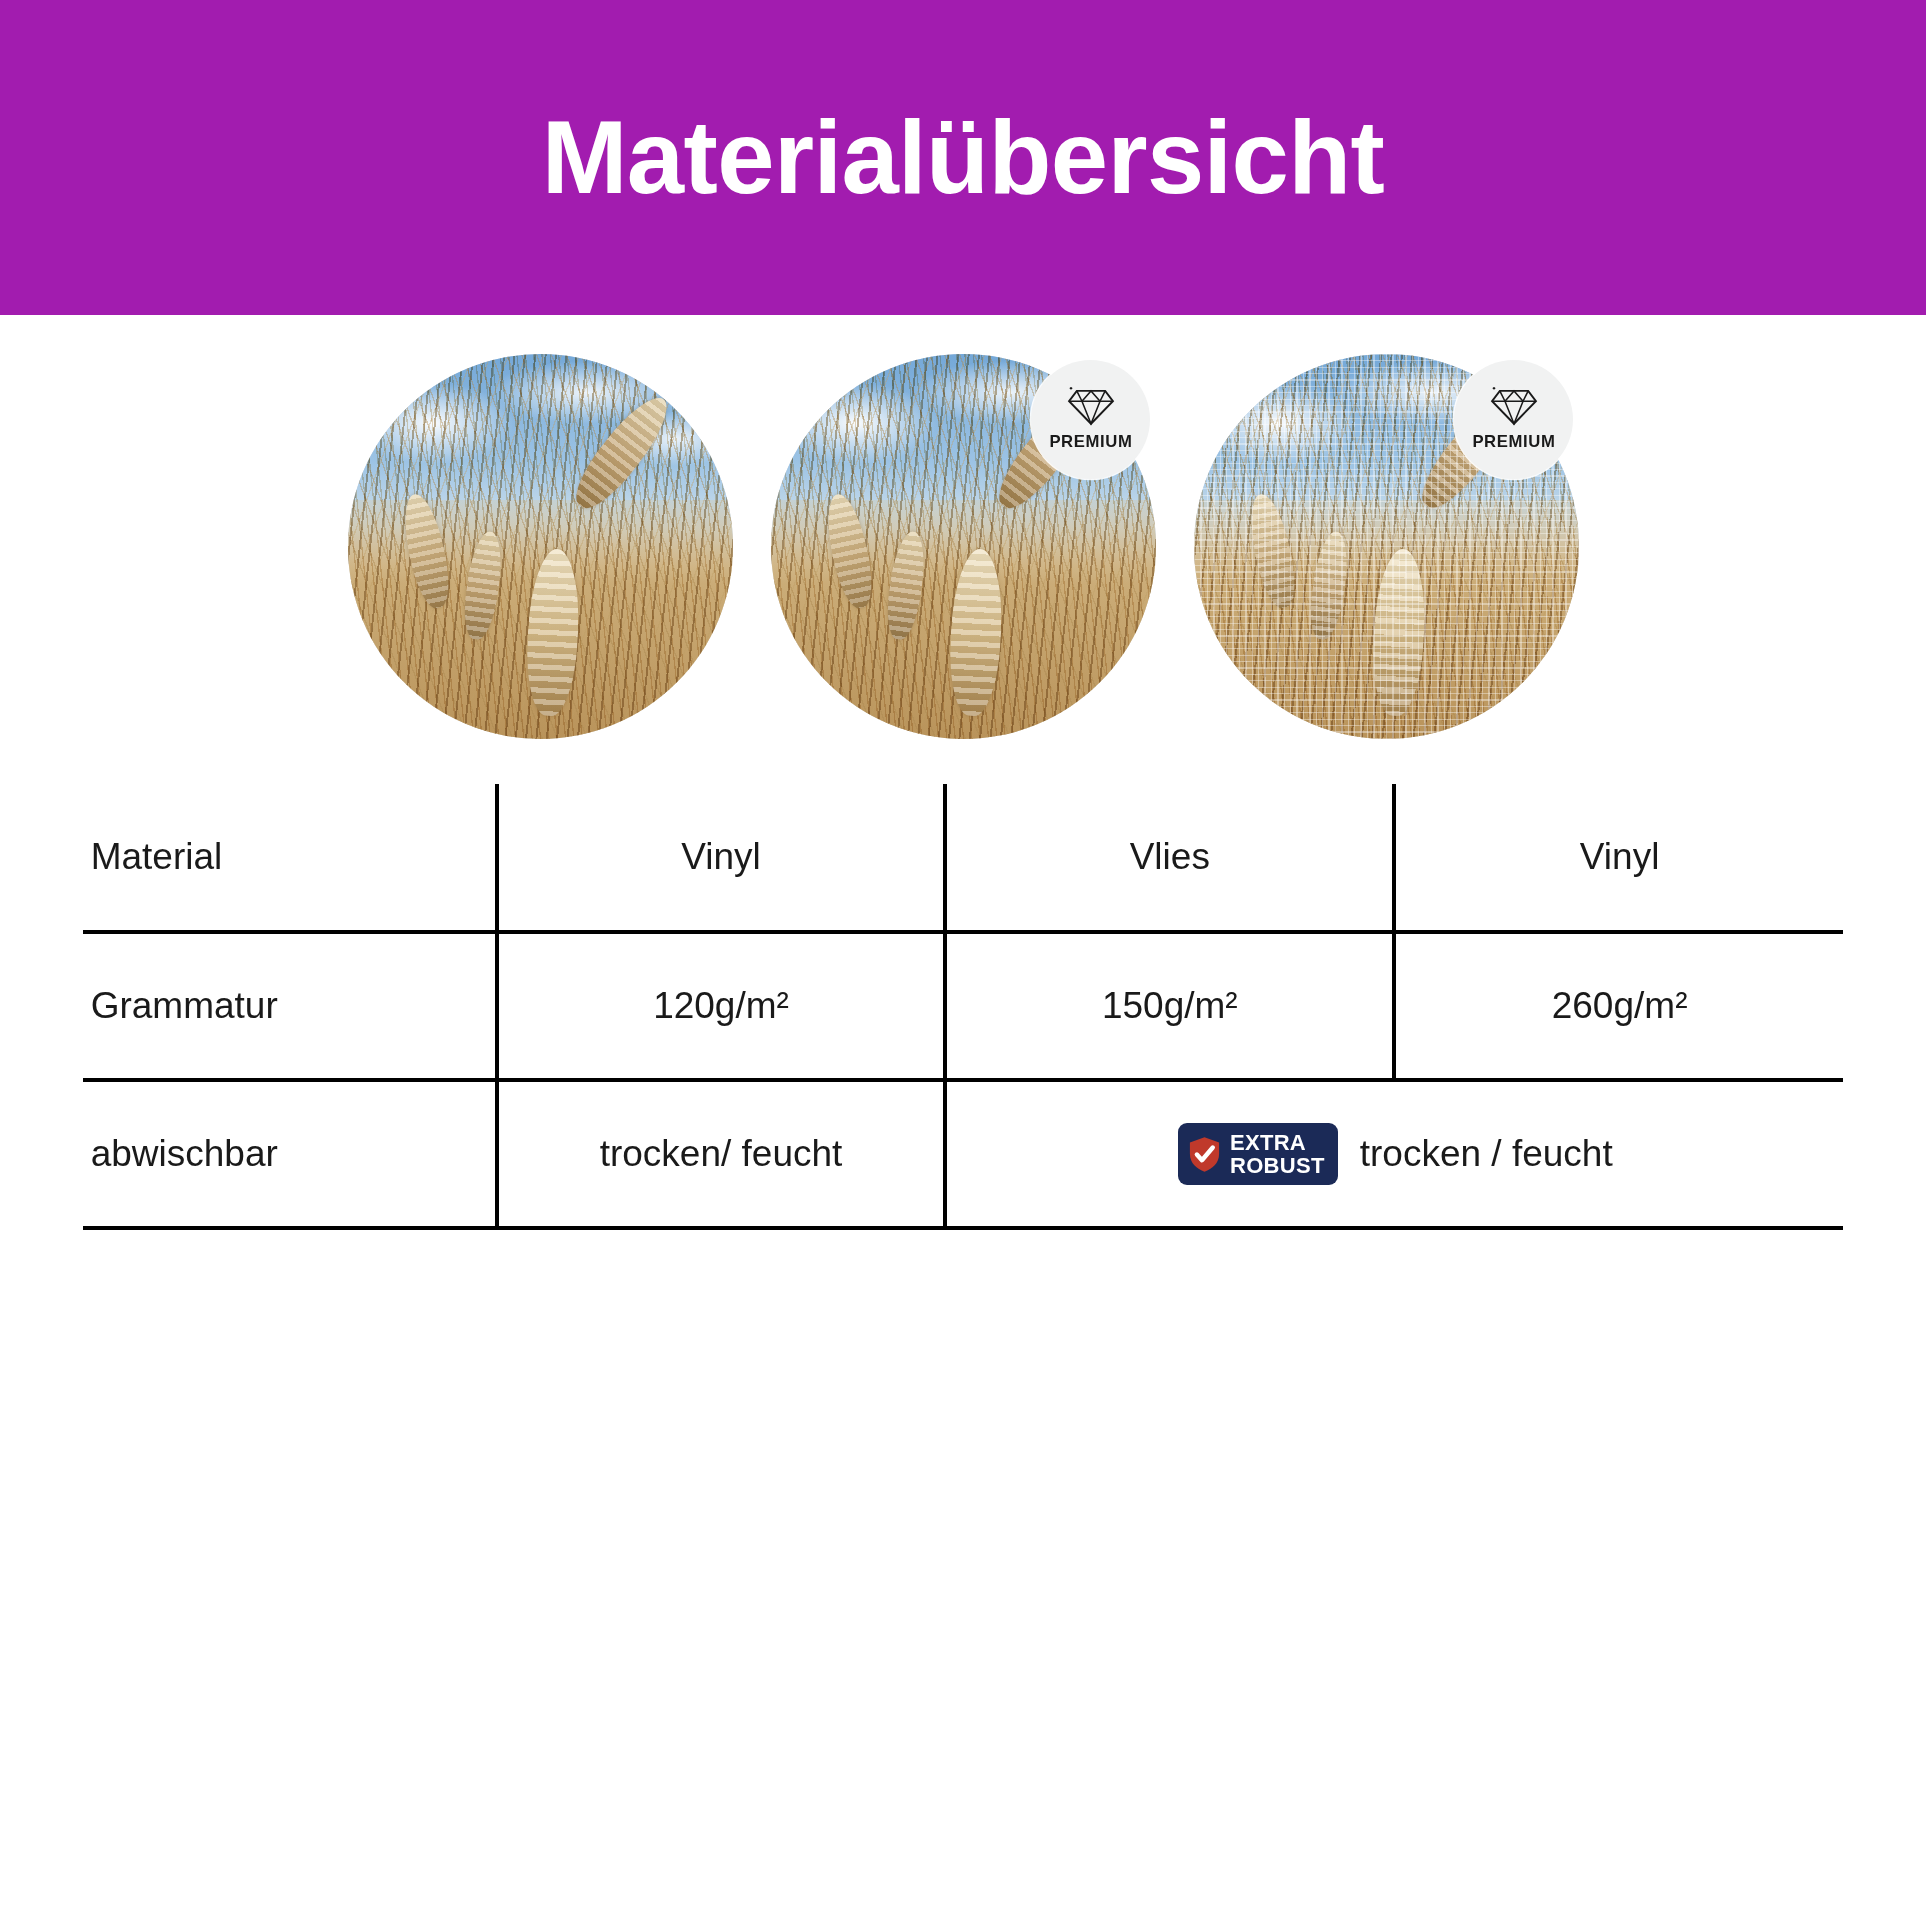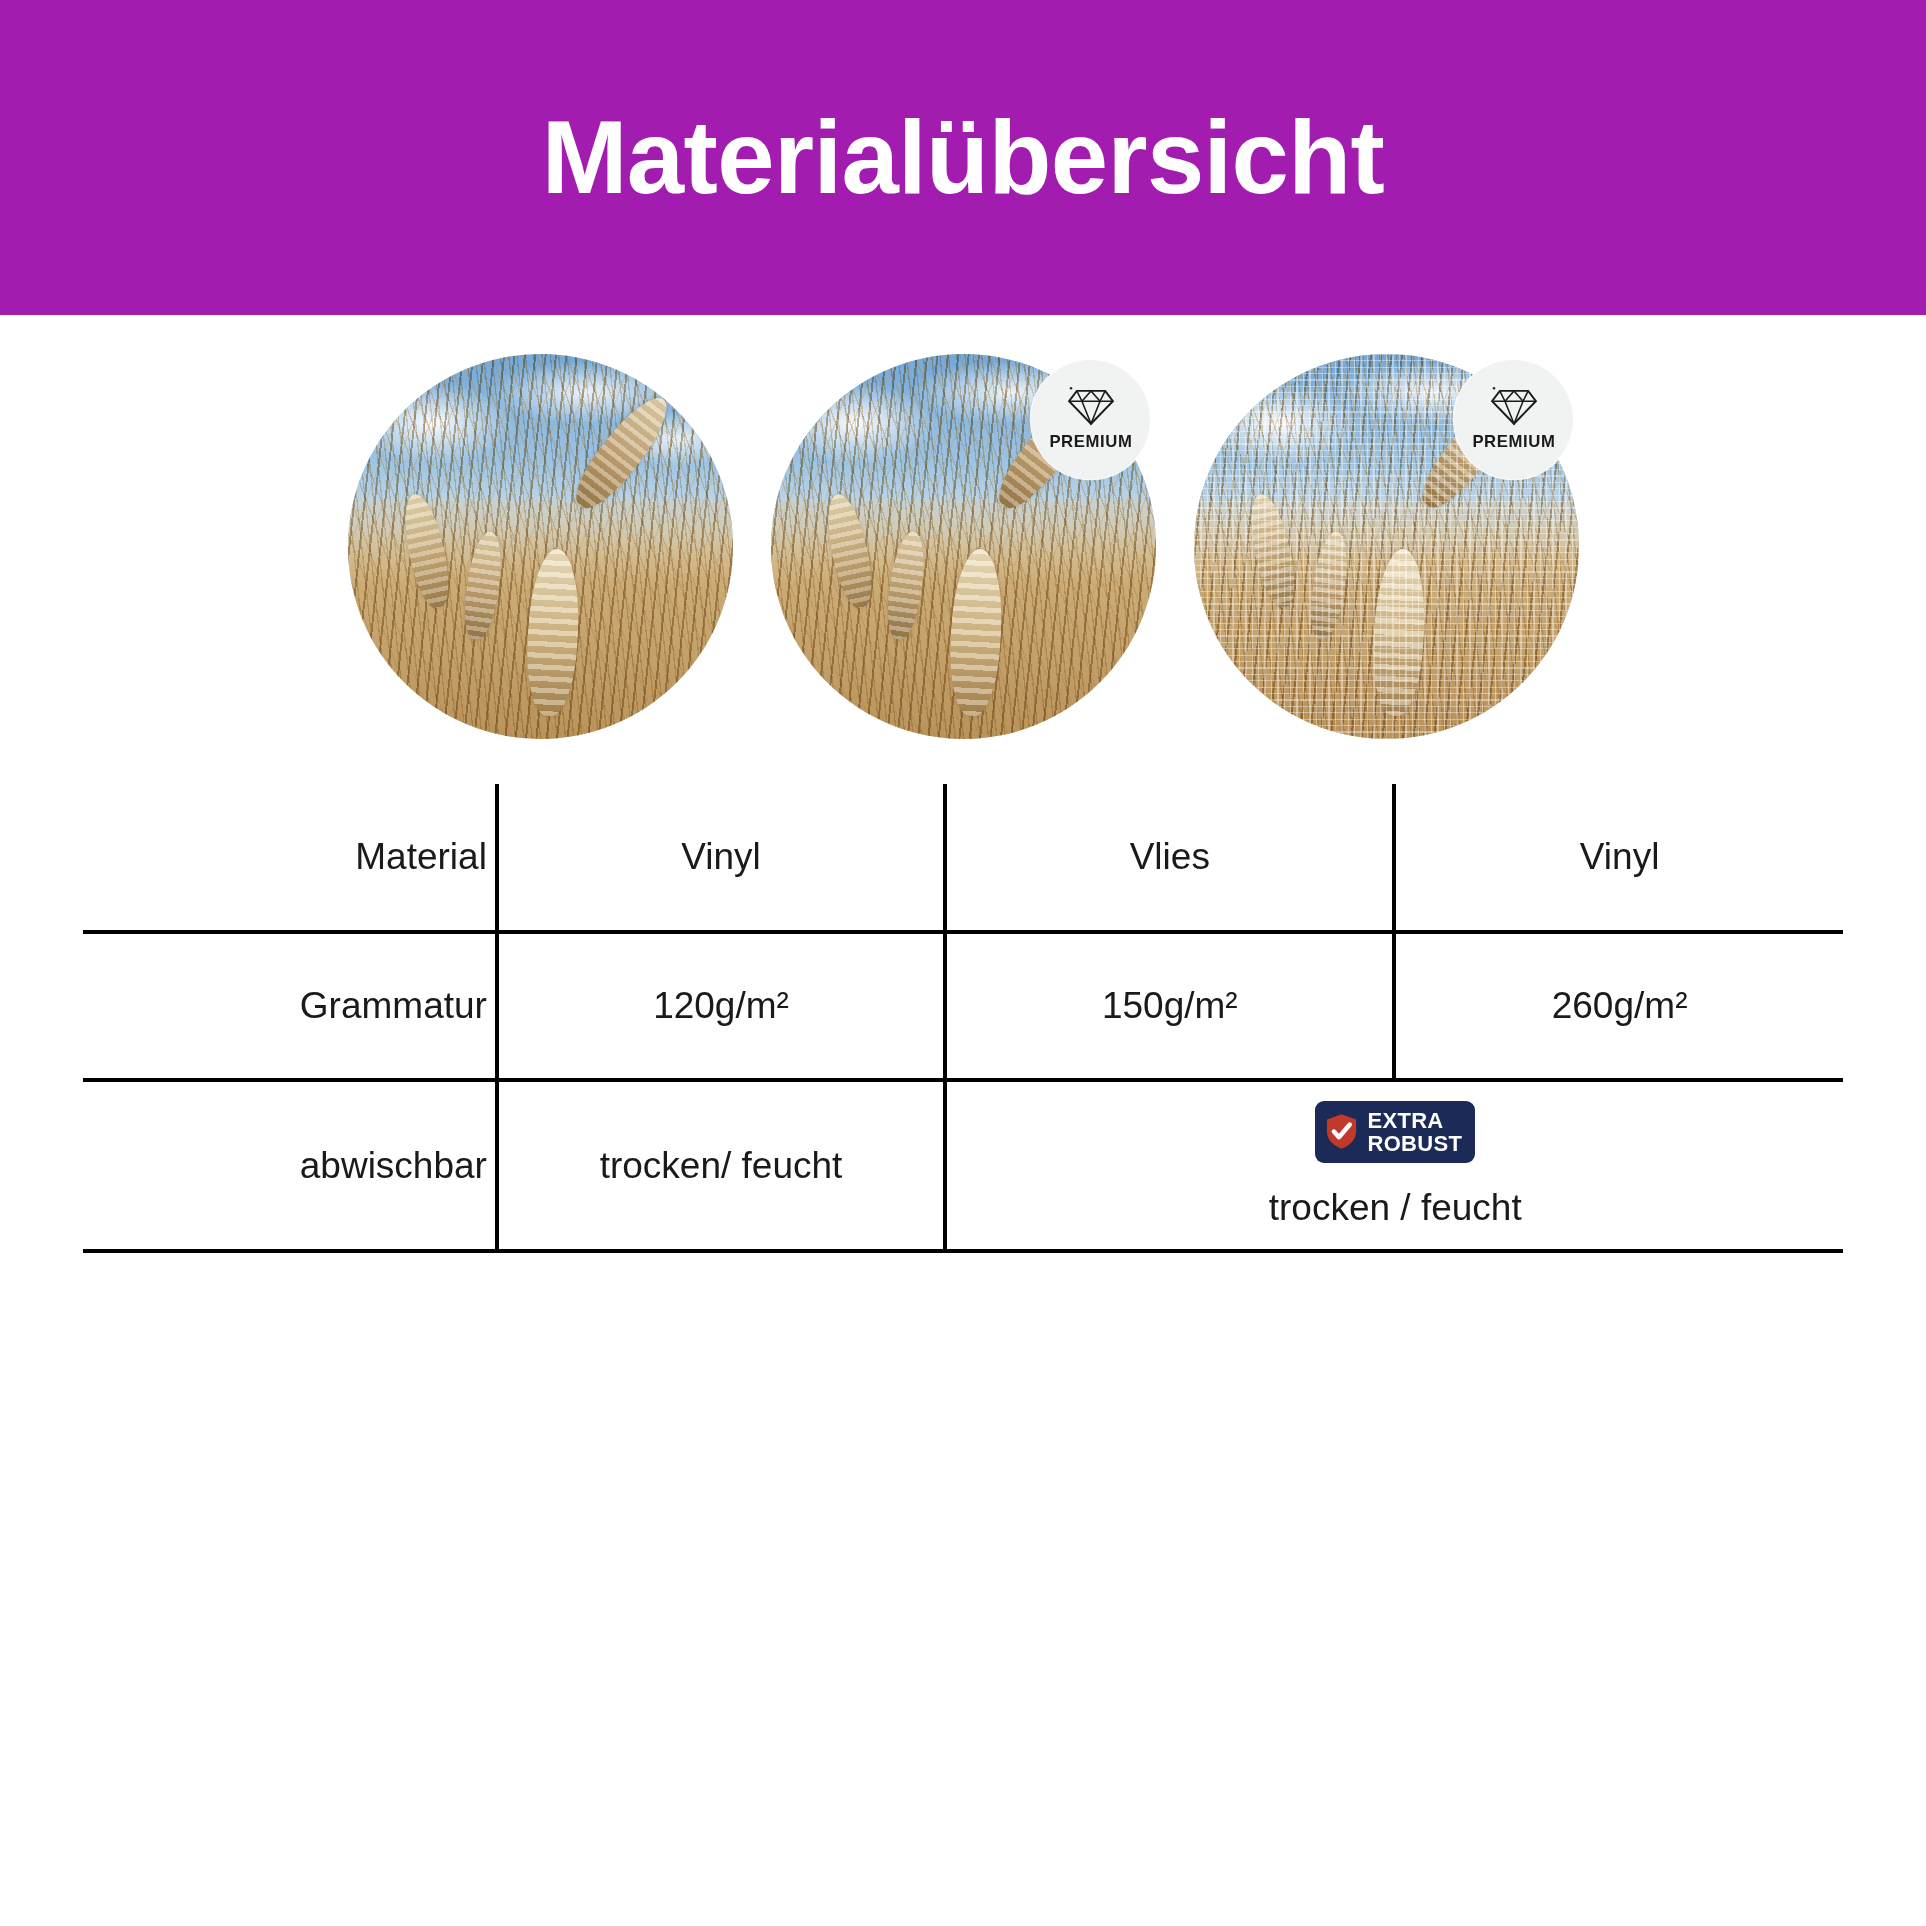--- a/index.html
+++ b/index.html
@@ -175,30 +175,29 @@
   .hdr td:first-child { border-bottom: none; }
 
   .hdr td {
     font-size: 37px;
     text-align: left;
     padding-left: 22px;
     padding-bottom: 16.7px;
     height: 128px;
   }
   tr.body td:first-child {
-    text-align: right;
+    text-align: left;
   }
   .row-h { height: 148px; }
 
   .robust-cell {
     display: flex;
     align-items: center;
     justify-content: center;
     gap: 22px;
-    flex-direction: column;
   }
   .robust-badge {
     background: #1b2a57;
     border-radius: 9px;
     padding: 7.7px 13px 7.7px 10.3px;
     display: flex;
     align-items: center;
     gap: 9px;
   }
   .robust-text {

